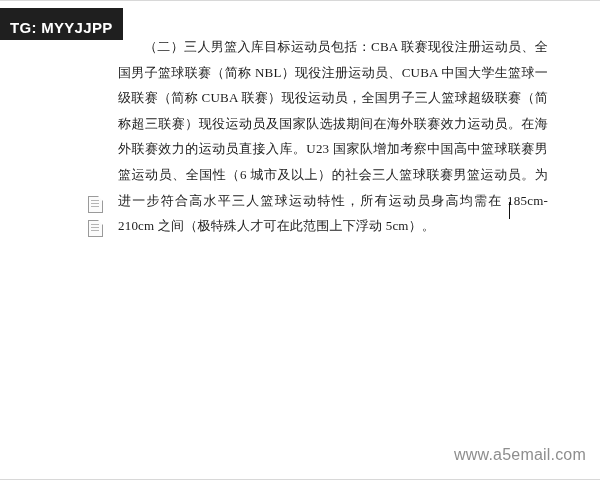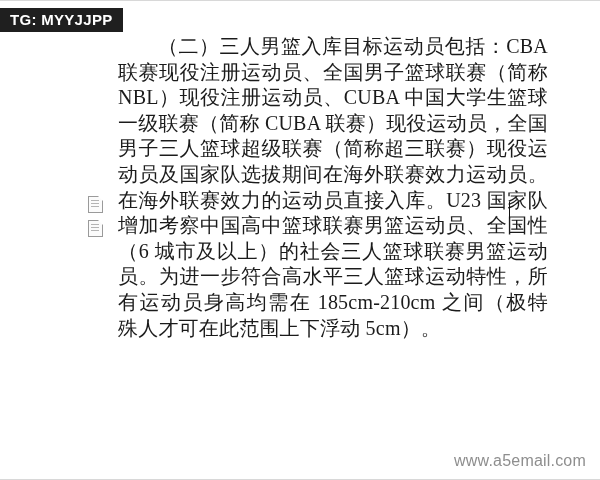--- a/index.html
+++ b/index.html
@@ -40,30 +40,30 @@
   #tg-badge {
     position: absolute;
     left: 0;
     top: 8px;
     background: #1f1f1f;
     color: #ffffff;
     font-family: "Liberation Sans", sans-serif;
     font-size: 15px;
     font-weight: bold;
     letter-spacing: 0.3px;
-    padding: 4px 10px 5px 10px;
+    padding: 12px 10px 5px 10px;
     line-height: 1;
     z-index: 20;
   }
 
   
   #site-watermark {
     position: absolute;
     right: 14px;
-    bottom: 10px;
+    bottom: 16px;
     color: #8e8e8e;
     font-family: "Liberation Sans", sans-serif;
     font-size: 16px;
     letter-spacing: 0.2px;
     z-index: 20;
   }
 
   
   #gutter {
     position: absolute;
@@ -103,21 +103,21 @@
 
   
   #doc-body {
     position: absolute;
     left: 118px;
     top: 34px;
     width: 430px;
   }
   .para {
     font-family: "Liberation Serif", serif;
-    font-size: 20px;
+    font-size: 13px;
     line-height: 25.6px;
     color: #1b1b1b;
     text-align: justify;
     text-justify: inter-ideograph;
     letter-spacing: 0.2px;
     margin: 0 0 9px 0;
     white-space: pre-wrap;
   }
   .para.indent {
     text-indent: 2em;

